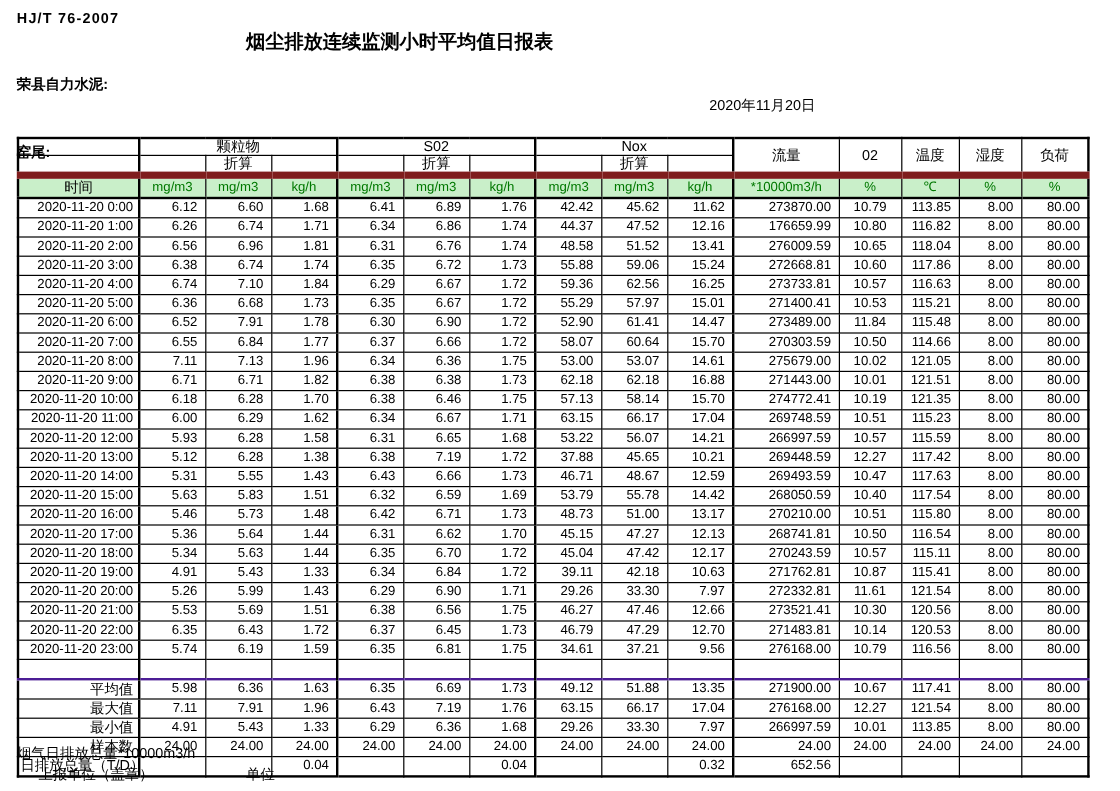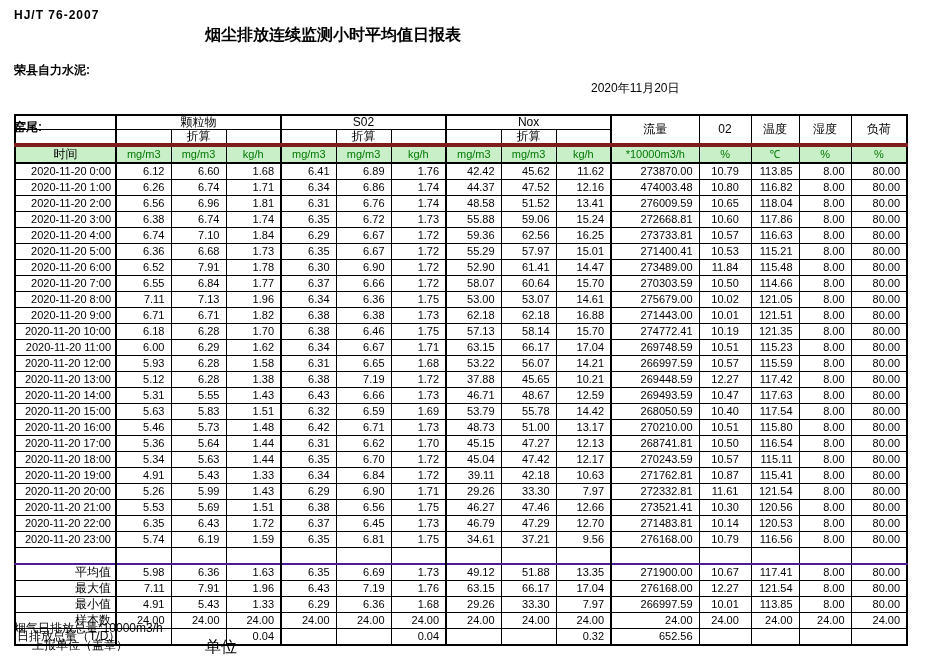--- a/index.html
+++ b/index.html
@@ -8,21 +8,21 @@
     font-family:"Liberation Sans", sans-serif;color:#000;
   }
   .abs{position:absolute;white-space:nowrap;}
   #standard{left:14px;top:8px;font-size:12px;font-weight:bold;letter-spacing:1px;}
   #title{left:205px;top:25px;font-size:16px;font-weight:bold;}
   #company{left:14px;top:62px;font-size:12px;font-weight:bold;}
   #location{left:14px;top:79px;font-size:12px;font-weight:bold;margin-top:40px;}
   #date{left:560px;top:80px;font-size:12px;margin-left:31px;}
   #footer-note{left:14px;top:620px;font-size:12px;}
   #footer-report{left:32px;top:637px;font-size:12px;}
-  #footer-unit{left:205px;top:637px;font-size:16px;}
+  #footer-unit{left:205px;top:637px;font-size:12px;}
 
   table.report{
     position:absolute;left:14px;top:114px;
     border-collapse:collapse;table-layout:fixed;width:762px;
     border:2px solid #000;
   }
   col.w-time{width:101px;}
   col.w-v{width:55px;}
   col.w-flow{width:88px;}
   col.w-o2{width:52px;}
@@ -31,21 +31,21 @@
   col.w-load{width:56px;}
 
   .report th,.report td{
     border:1px solid #000;overflow:hidden;white-space:nowrap;
     font-weight:normal;padding:0;
   }
   .report thead tr.g1 th,.report thead tr.g2 th{height:13px;font-size:12px;line-height:13px;text-align:center;}
   .report thead tr.units th{
     height:15px;font-size:11px;line-height:15px;text-align:center;
     background:var(--header-bg,#c9efc9);color:var(--header-text,#007800);
-    border-top:4px solid #7f1d1d;border-bottom:2px solid #000;
+    border-top:6px solid #7f1d1d;border-bottom:2px solid #000;
   }
   .report thead tr.units th.time-h{color:#000;font-size:12px;}
   .report tbody td{
     height:15px;font-size:11px;line-height:15px;text-align:right;padding-right:6px;
   }
   .report tbody td:nth-child(1){padding-right:4px;}
   .report tbody td:nth-child(12){text-align:center;padding-right:0;}
   
   .report .bR{border-right-width:2px;}
   .report tbody td:nth-child(1),
@@ -147,21 +147,21 @@
         <td>2020-11-20 1:00</td>
         <td>6.26</td>
         <td>6.74</td>
         <td>1.71</td>
         <td>6.34</td>
         <td>6.86</td>
         <td>1.74</td>
         <td>44.37</td>
         <td>47.52</td>
         <td>12.16</td>
-        <td>474003.48</td>
+        <td>176659.99</td>
         <td>10.80</td>
         <td>116.82</td>
         <td>8.00</td>
         <td>80.00</td>
       </tr>
       <tr>
         <td>2020-11-20 2:00</td>
         <td>6.56</td>
         <td>6.96</td>
         <td>1.81</td>

